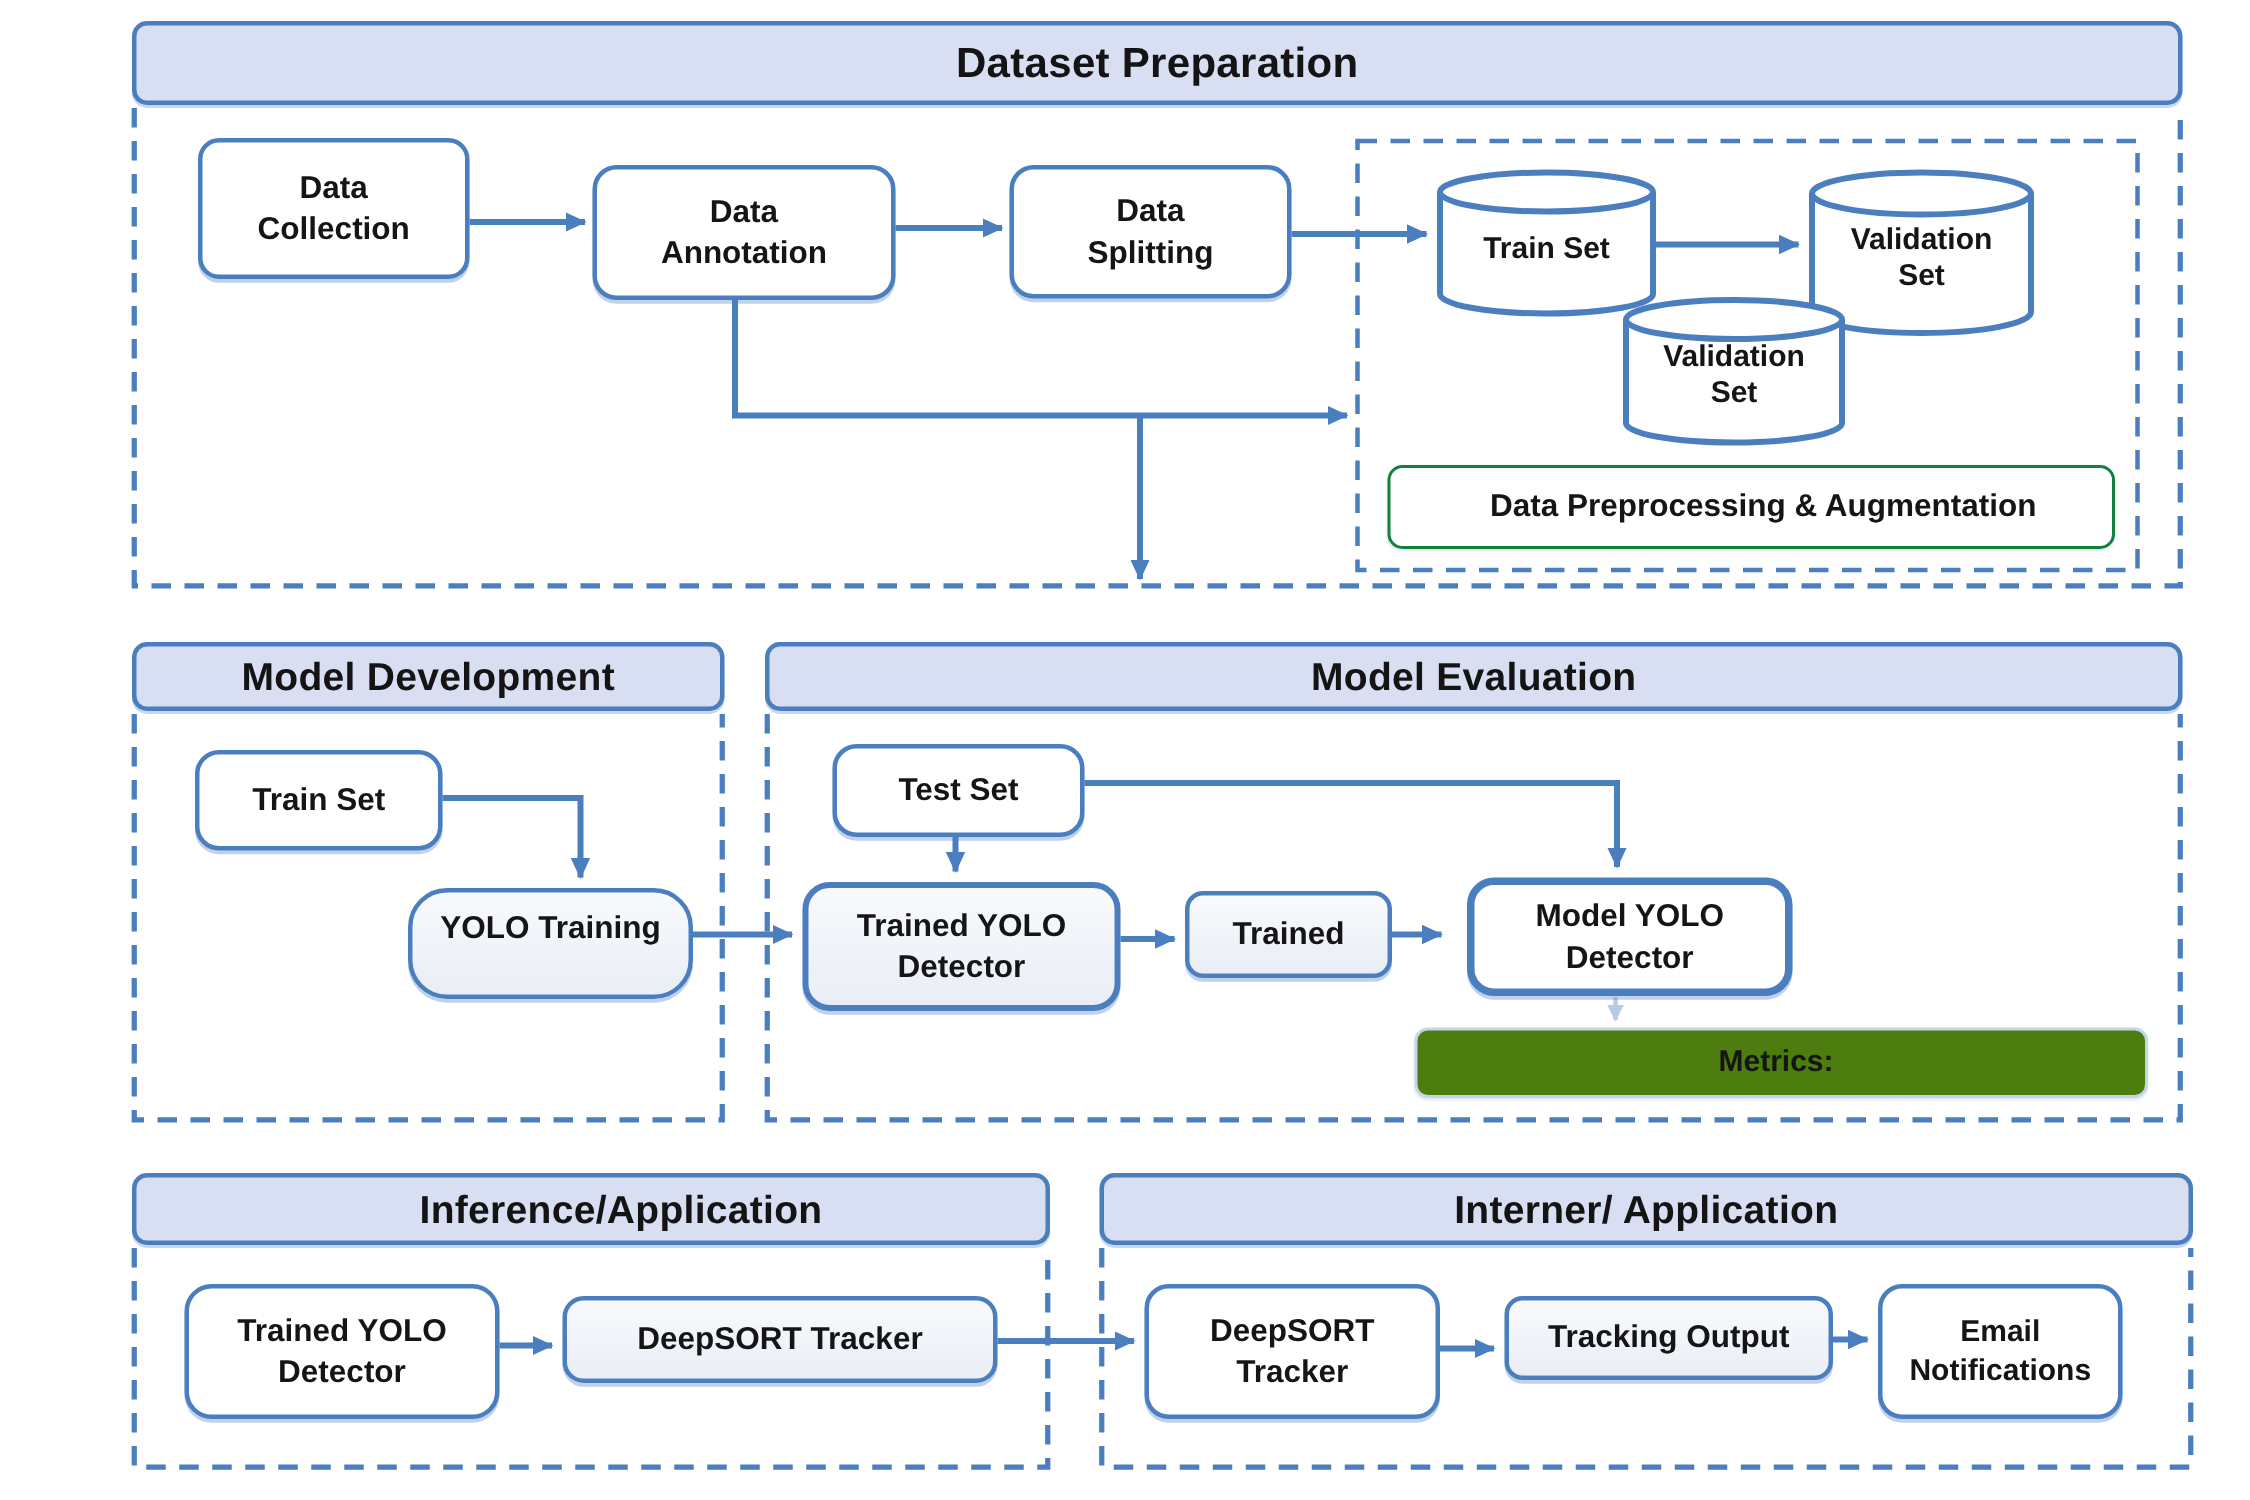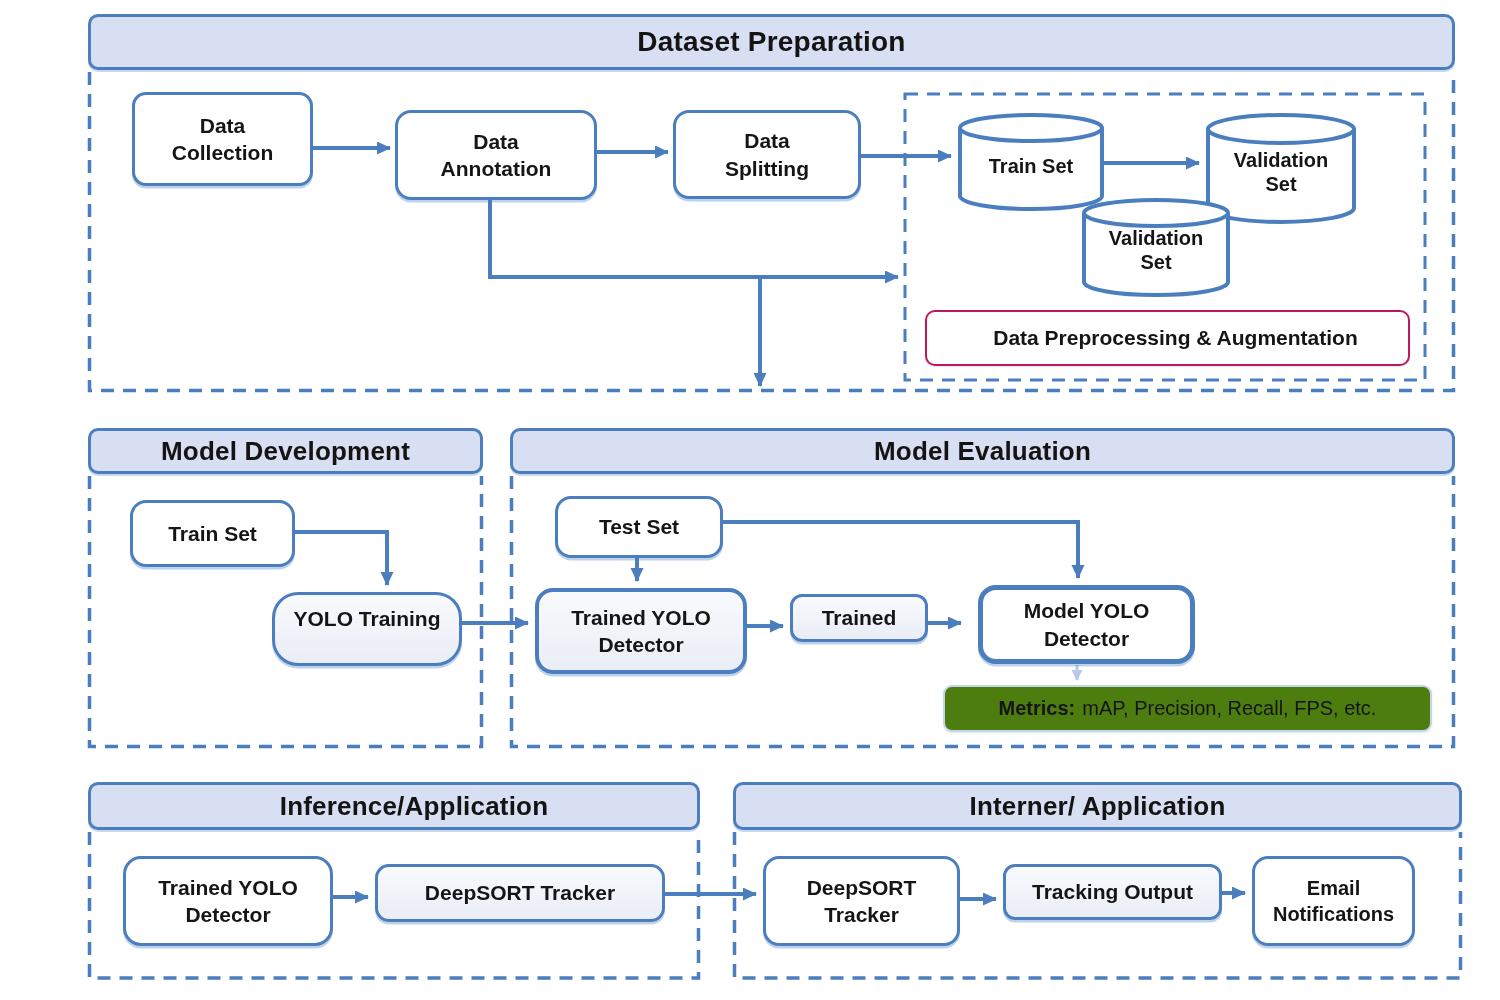--- a/index.html
+++ b/index.html
@@ -14,21 +14,21 @@
     font-weight:bold;color:#141414;z-index:9;letter-spacing:.2px;
     box-shadow:0 2px 0 rgba(74,126,191,.3);
   }
   .node{
     position:absolute;box-sizing:border-box;display:flex;align-items:center;justify-content:center;
     text-align:center;background:#ffffff;border:3px solid #4a7ebf;border-radius:12px;
     font-weight:bold;color:#151515;line-height:1.3;z-index:10;
     box-shadow:0 2.5px 0 rgba(74,126,191,.35);
   }
   .node-light{background:linear-gradient(180deg,#f8fafd 0%,#e9edf5 100%);}
-  .soft{border:2px solid #be185d;box-shadow:0 1px 2px rgba(74,126,191,.2);padding-left:16px;}
+  .soft{border:2px solid #15803d;box-shadow:0 1px 2px rgba(74,126,191,.2);padding-left:16px;}
   .cyl{position:absolute;z-index:11;}
   .cyl svg{position:absolute;left:0;top:0;}
   .cyl-label{
     position:absolute;left:0;right:0;text-align:center;font-weight:bold;
     color:#151515;line-height:1.2;font-size:20px;z-index:2;
   }
   .metrics-box{
     position:absolute;box-sizing:border-box;display:flex;align-items:center;justify-content:center;
     background:#4d7c0f;border:2px solid #c6d4ea;border-radius:9px;color:#151515;z-index:10;
     font-size:20px;box-shadow:0 1px 2px rgba(74,126,191,.18);
@@ -110,25 +110,24 @@
     <div class="cyl-label" style="top:28px;padding:0 18px;">Validation Set</div>
   </div>
 
   <div class="node soft" style="left:925px;top:310px;width:485px;height:56px;font-size:21px;border-radius:10px;">Data Preprocessing &amp; Augmentation</div>
 
   <div class="node" style="left:130px;top:500px;width:165px;height:67px;font-size:21px;border-radius:16px;">Train Set</div>
   <div class="node node-light" style="left:272px;top:592px;width:190px;height:74px;font-size:21px;border-radius:26px;align-items:flex-start;padding-top:10px;text-align:center;">YOLO Training</div>
 
   <div class="node" style="left:555px;top:496px;width:168px;height:62px;font-size:21px;border-radius:16px;">Test Set</div>
   <div class="node node-light" style="left:535px;top:588px;width:212px;height:86px;font-size:21px;border-width:4px;border-radius:18px;padding:0 24px;">Trained YOLO Detector</div>
-  <div class="node node-light" style="left:790px;top:594px;width:138px;height:48px;font-size:21px;border-radius:12px;">Trained</div>
+  <div class="node node-light" style="left:790px;top:594px;width:138px;height:58px;font-size:21px;border-radius:12px;">Trained</div>
   <div class="node" style="left:968px;top:585px;width:217px;height:79px;font-size:21px;border-width:5px;border-radius:18px;padding:0 28px;margin-left:10px;">Model YOLO Detector</div>
   <div class="metrics-box" style="left:943px;top:685px;width:489px;height:47px;">
     <span class="b">Metrics:</span>
-    <span>mAP, Precision, Recall, FPS, etc.</span>
   </div>
 
   <div class="node" style="left:123px;top:856px;width:210px;height:90px;font-size:21px;border-radius:18px;padding:0 24px;">Trained YOLO Detector</div>
   <div class="node node-light" style="left:375px;top:864px;width:290px;height:58px;font-size:21px;border-radius:14px;">DeepSORT Tracker</div>
 
   <div class="node" style="left:763px;top:856px;width:197px;height:90px;font-size:21px;border-radius:16px;padding:0 34px;">DeepSORT Tracker</div>
   <div class="node node-light" style="left:1003px;top:864px;width:219px;height:56px;font-size:21px;border-radius:12px;">Tracking Output</div>
   <div class="node" style="left:1252px;top:856px;width:163px;height:90px;font-size:20px;border-radius:16px;padding:0 18px;">Email Notifications</div>
 
 </div>

